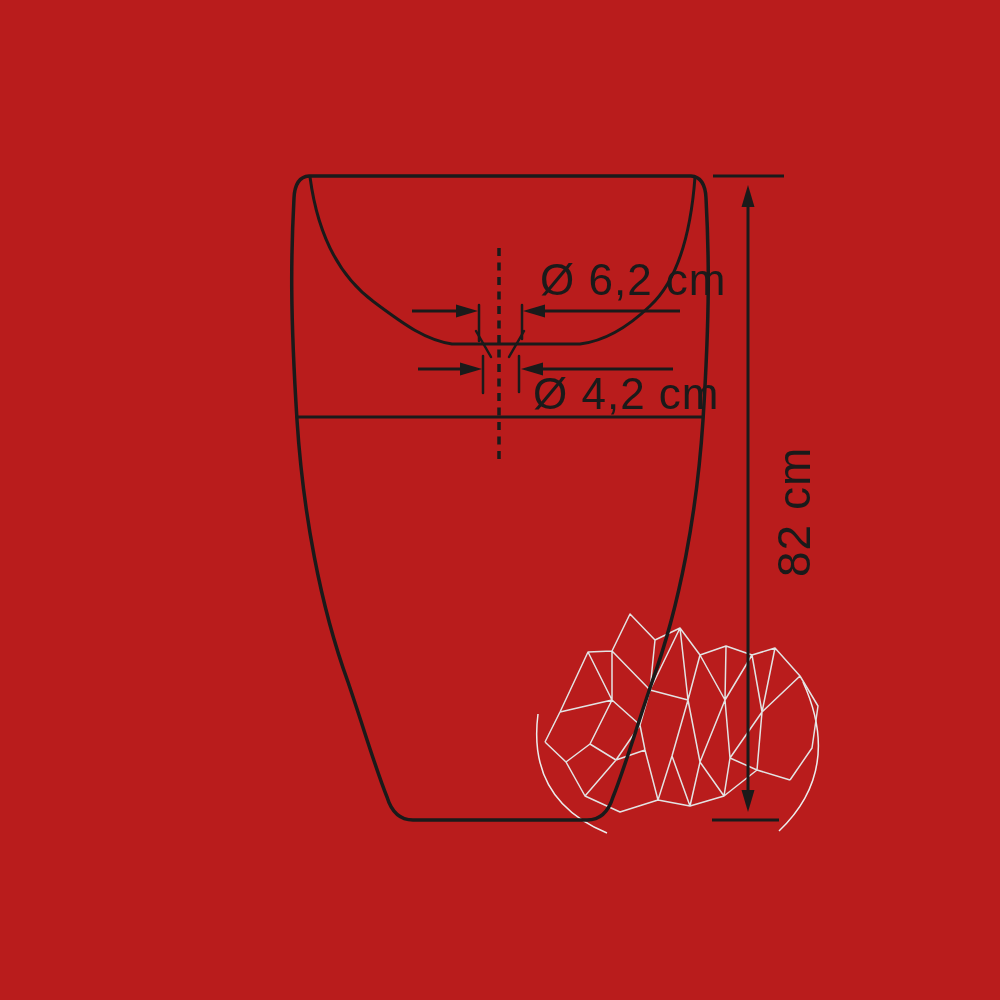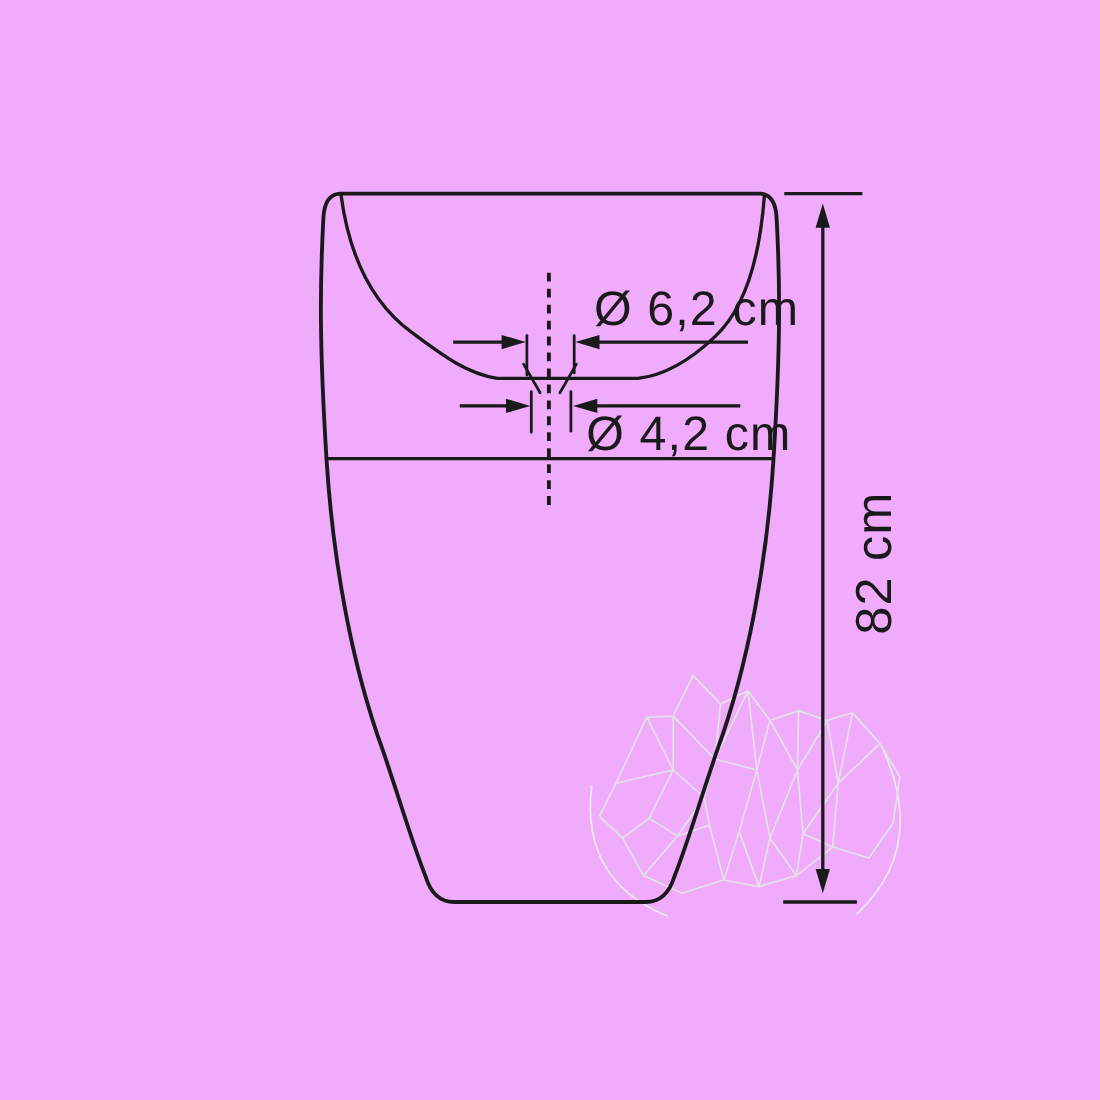--- a/index.html
+++ b/index.html
@@ -5,21 +5,21 @@
   html, body {
     margin: 0;
     padding: 0;
     background: #ffffff;
     font-family: "Liberation Sans", sans-serif;
   }
   .canvas {
     position: relative;
     width: 1000px;
     height: 1000px;
-    background: #f0abfc;
+    background: #b91c1c;
     overflow: hidden;
   }
   svg { display: block; }
   .outline  { fill: none; stroke: #1a1a1a; stroke-width: 3.5; stroke-linejoin: round; stroke-linecap: round; }
   .thin     { fill: none; stroke: #1a1a1a; stroke-width: 3;   stroke-linecap: round; }
   .dimline  { fill: none; stroke: #1a1a1a; stroke-width: 3;   stroke-linecap: butt; }
   .tick     { fill: none; stroke: #1a1a1a; stroke-width: 2.5; stroke-linecap: round; }
   .center   { fill: none; stroke: #1a1a1a; stroke-width: 3.5; stroke-dasharray: 8 6.5; }
   .arrow    { fill: #1a1a1a; stroke: none; }
   .dimtext  { fill: #1a1a1a; font-family: "Liberation Sans", sans-serif; font-size: 44px; letter-spacing: 1px; }

